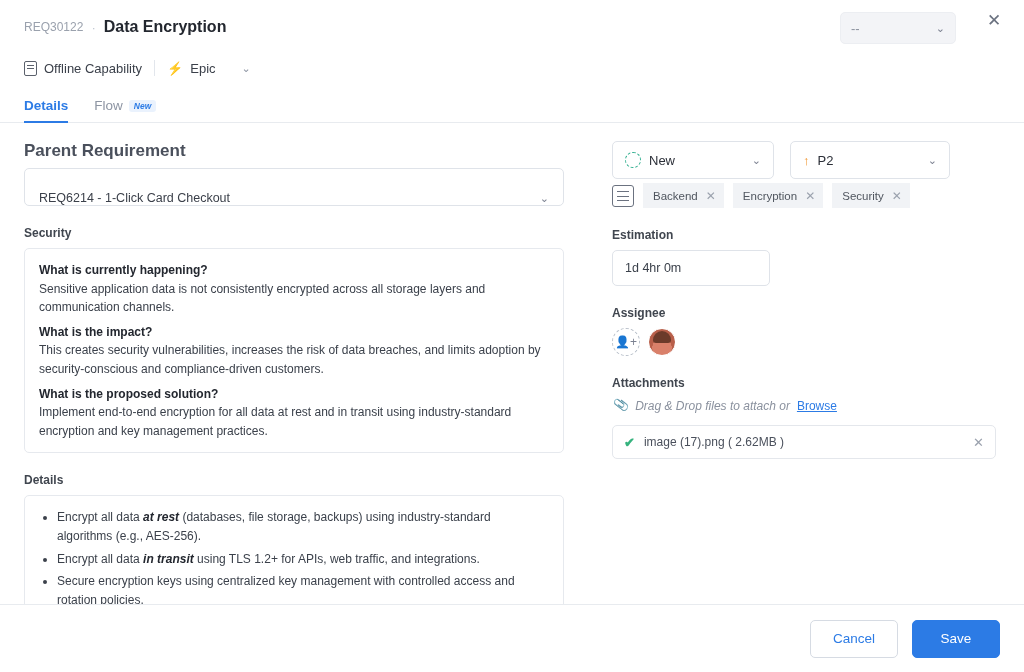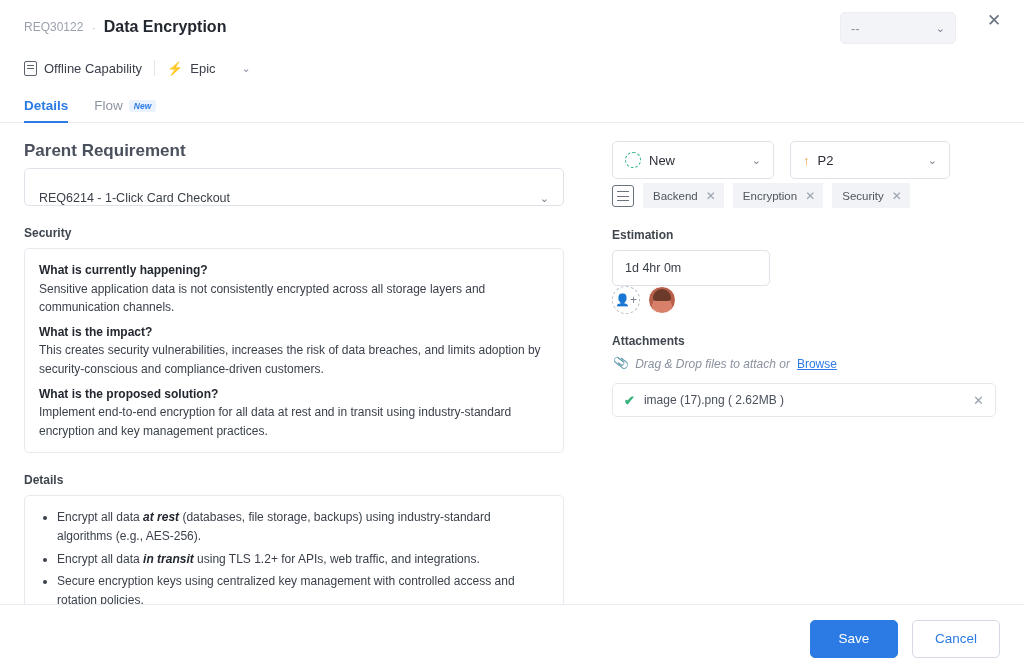--- a/index.html
+++ b/index.html
@@ -488,20 +488,21 @@
           <span>Security</span>
           <span class="x">✕</span>
         </span>
       </div>
 
       <div class="section-title">Estimation</div>
       <div class="text-input">
         <span>1d 4hr 0m</span>
       </div>
 
+      <div class="section-title">Assignee</div>
       <div class="assignee-row">
         <span class="add-person">👤+</span>
         <span class="avatar"></span>
       </div>
 
       <div class="section-title">Attachments</div>
       <div class="attach-line">
         <span class="clip">📎</span>
         <span>Drag &amp; Drop files to attach or</span>
         <span class="browse">Browse</span>
@@ -510,16 +511,16 @@
         <span class="file-left">
           <span class="check">✔</span>
           <span>image (17).png  ( 2.62MB )</span>
         </span>
         <span class="file-x">✕</span>
       </div>
     </div>
   </div>
 
   <div class="footer">
+    <div class="btn btn-cancel">Cancel</div>
     <div class="btn btn-save">Save</div>
-    <div class="btn btn-cancel">Cancel</div>
   </div>
 </div>
 
 </body></html>

